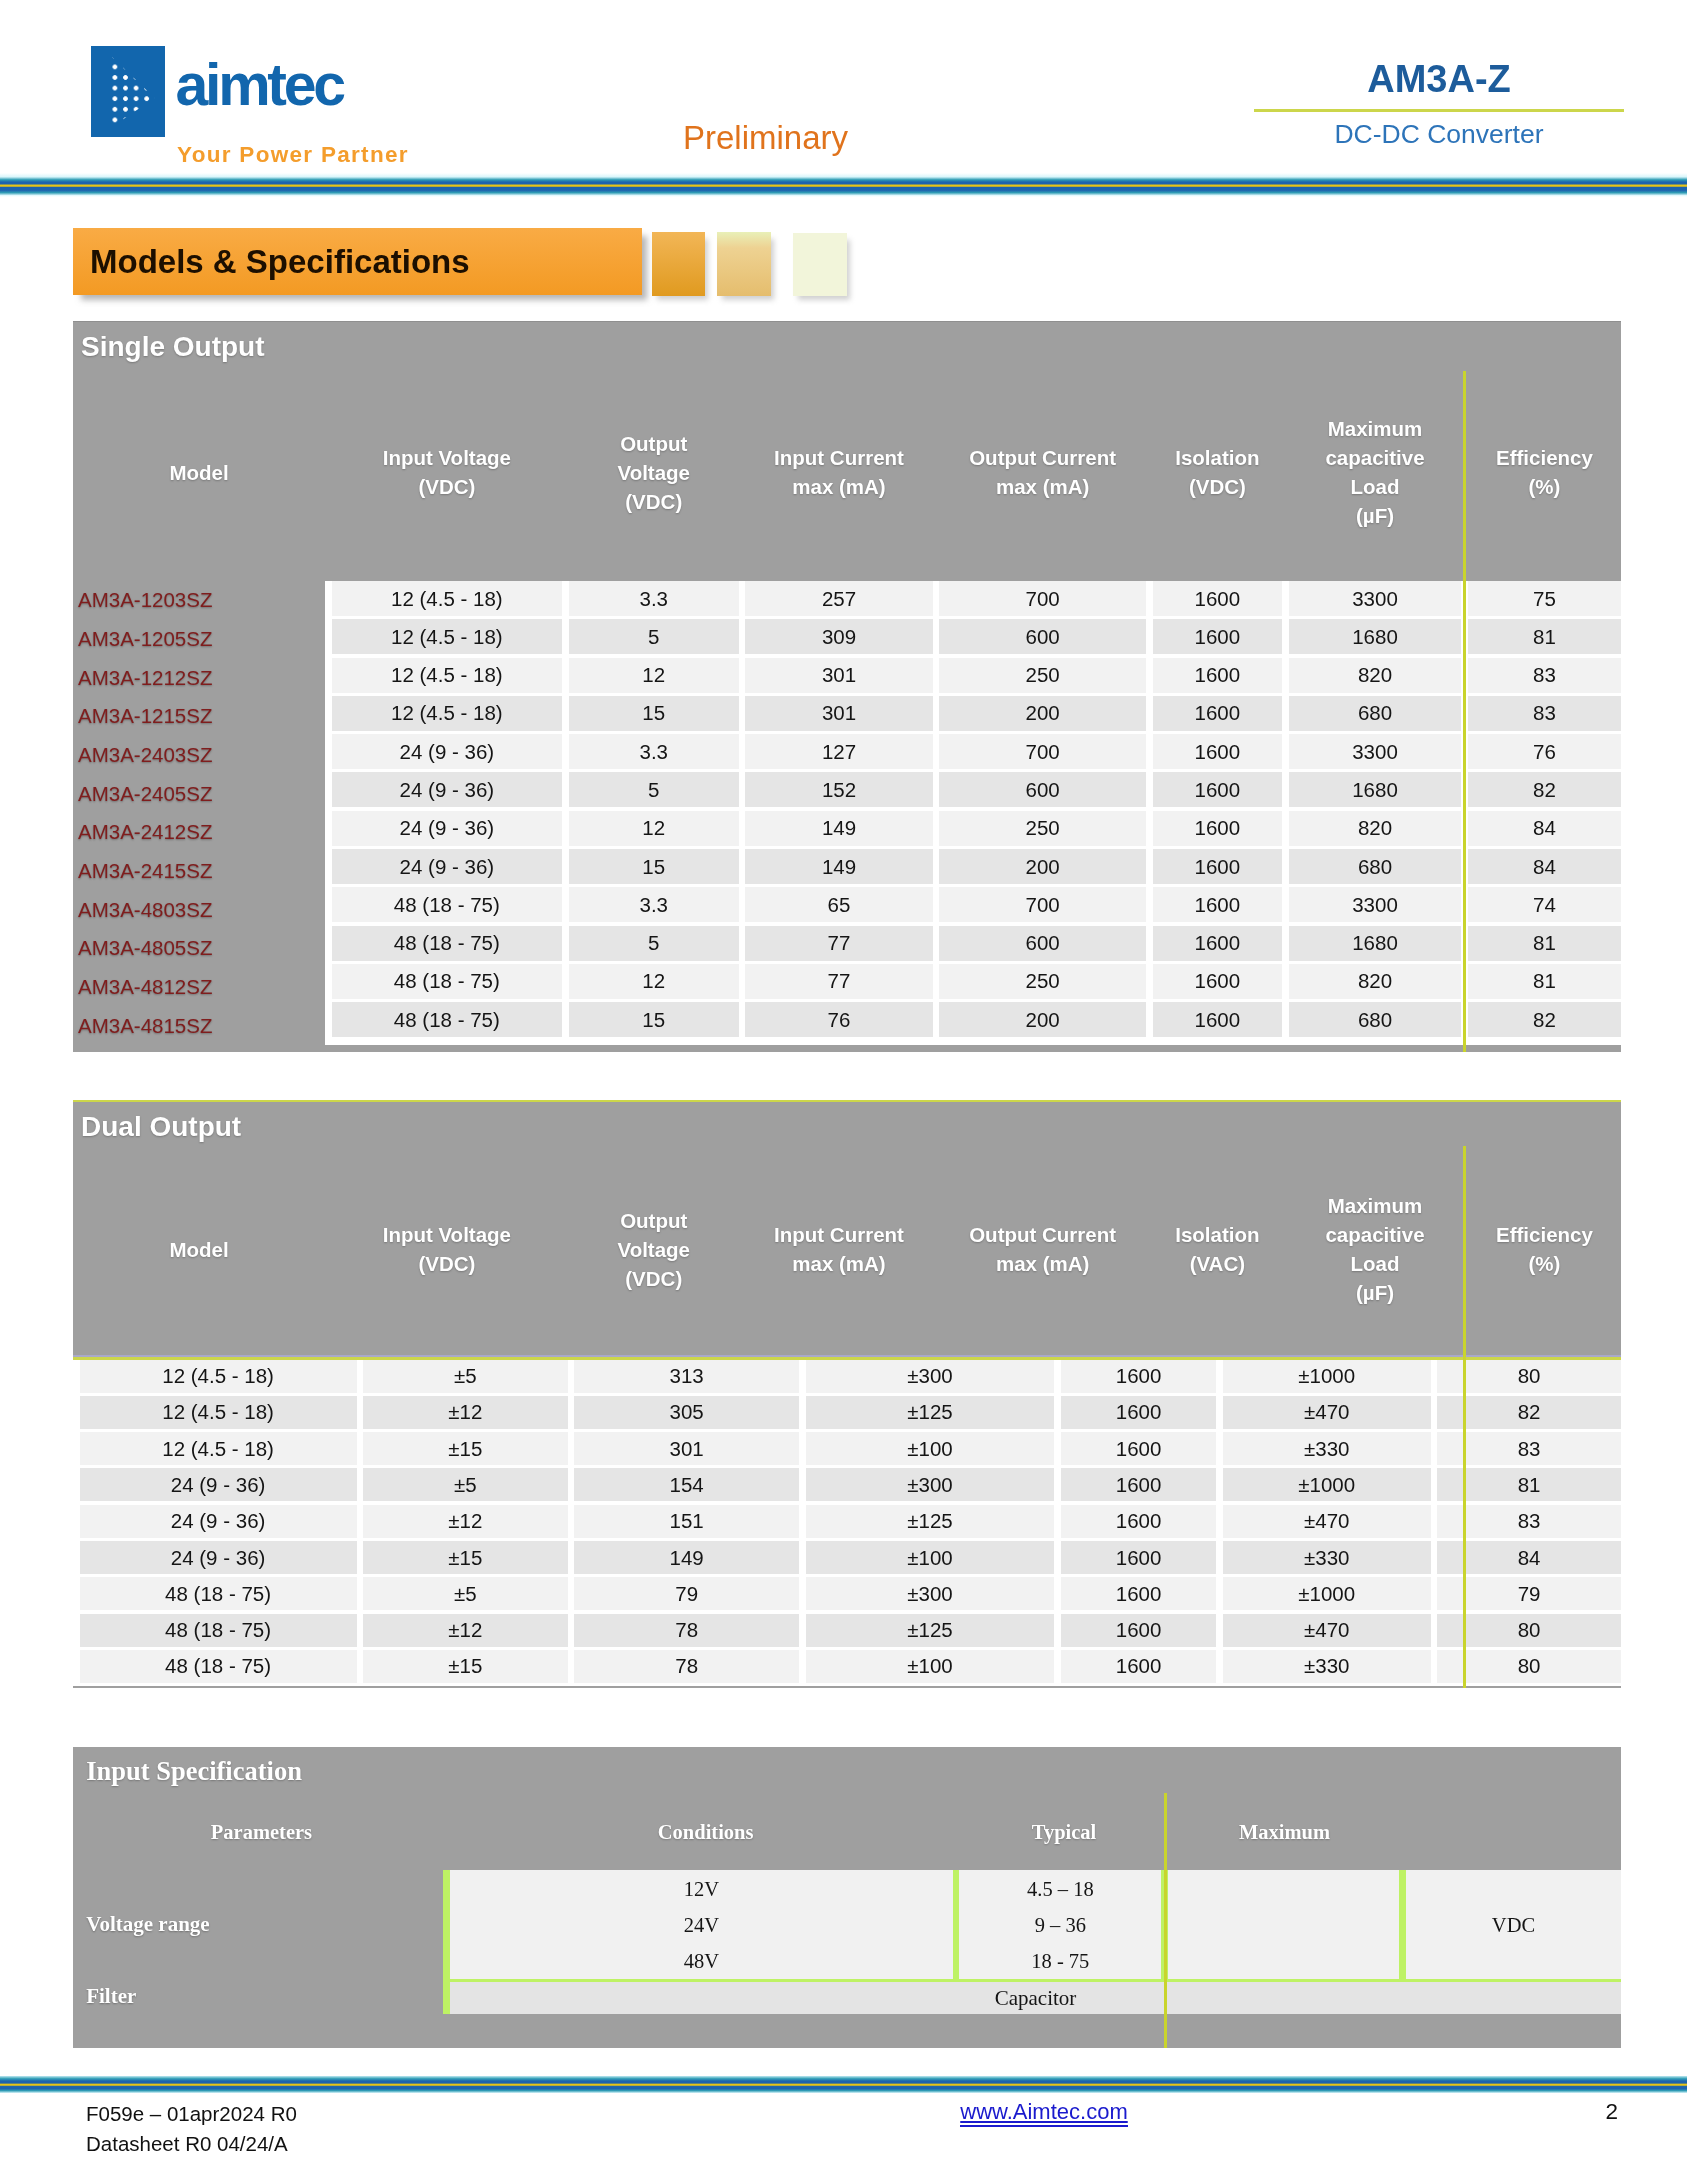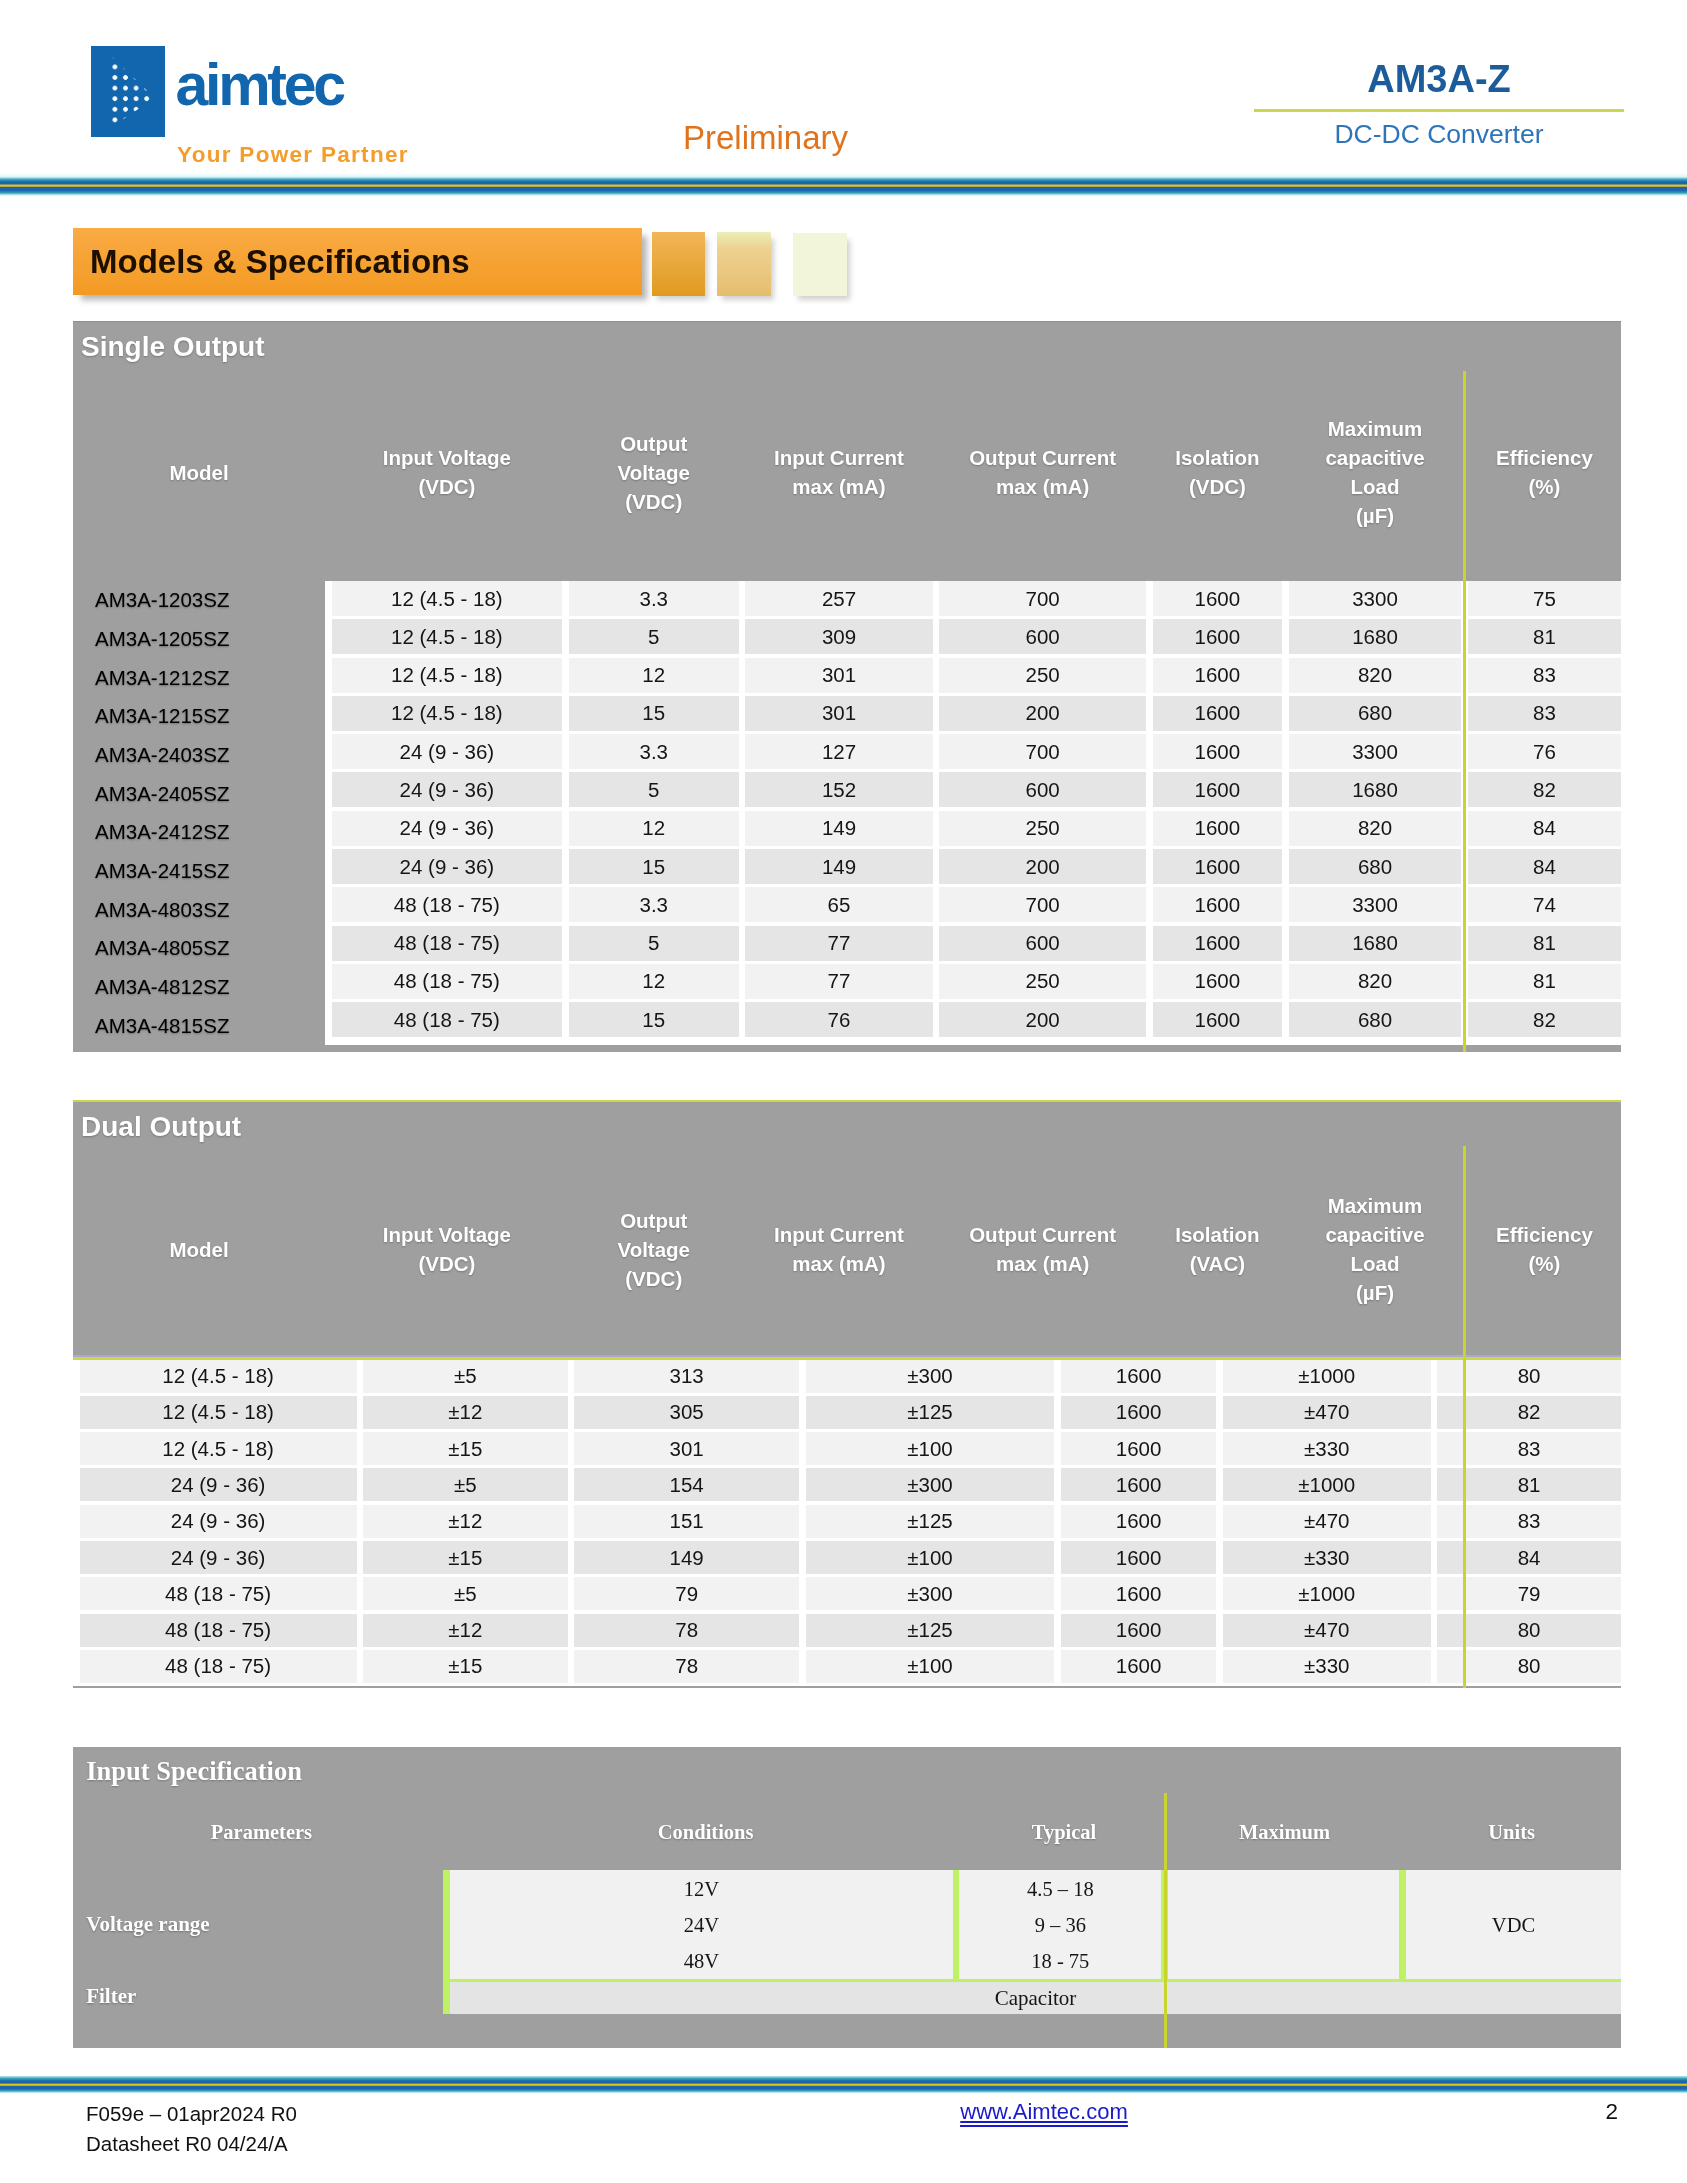--- a/index.html
+++ b/index.html
@@ -45,22 +45,22 @@
       text-shadow:0 1.3px 2px rgba(0,0,0,0.25); }
   .thead { display:flex; align-items:stretch; }
   .th-model { width:16.28%; display:flex; align-items:center; justify-content:center; }
   .thead-right { flex:1; display:grid; grid-template-columns:351fr 259fr 285fr 315fr 197fr 263fr 233fr;
       column-gap:6.6px; padding-left:6.6px; }
   .th { display:flex; align-items:center; justify-content:center; text-align:center;
       font-size:20.5px; font-weight:bold; color:#ffffff; white-space:pre-line; line-height:29px;
       text-shadow:0 1.3px 2px rgba(0,0,0,0.25); }
   .tbody { display:flex; background:#9f9f9f; }
   .model-col { width:16.28%; background:#9f9f9f; display:flex; flex-direction:column; }
-  .model-cell { flex:1; display:flex; align-items:center; padding-left:22px;
-      font-size:20.5px; color:#000000; text-shadow:0 1.3px 2px rgba(0,0,0,0.3); }
+  .model-cell { flex:1; display:flex; align-items:center; padding-left:5px;
+      font-size:20.5px; color:#7f1d1d; text-shadow:0 1.3px 2px rgba(0,0,0,0.3); }
   .data-grid { flex:1; background:#ffffff; display:grid;
       grid-template-columns:351fr 259fr 285fr 315fr 197fr 263fr 233fr;
       column-gap:6.6px; row-gap:3.3px; padding-left:6.6px; align-content:stretch; }
   .cell { background:#f2f2f2; display:flex; align-items:center; justify-content:center;
       font-size:20.5px; color:#151515; }
   .cell.alt { background:#e5e5e5; }
   .vline { position:absolute; width:2.6px; background:#c9d42c; left:89.8%; bottom:0; z-index:6; }
 
   
   .single { top:321px; height:731px; border-top:1.3px solid #8f8f8f; }
@@ -362,21 +362,20 @@
     <div class="vline"></div>
   </div>
 
   <div class="input-spec">
     <div class="is-title">Input Specification</div>
     <div class="is-head">
       <div class="th">Parameters</div>
       <div class="th">Conditions</div>
       <div class="th">Typical</div>
       <div class="th">Maximum</div>
-      <div class="th">Units</div>
     </div>
     <div class="is-body">
       <div class="is-param-col">
         <div class="is-param vr">Voltage range</div>
         <div class="is-param fl">Filter</div>
       </div>
       <div class="is-right">
         <div class="is-row1">
           <div class="is-cell">12V
 24V

